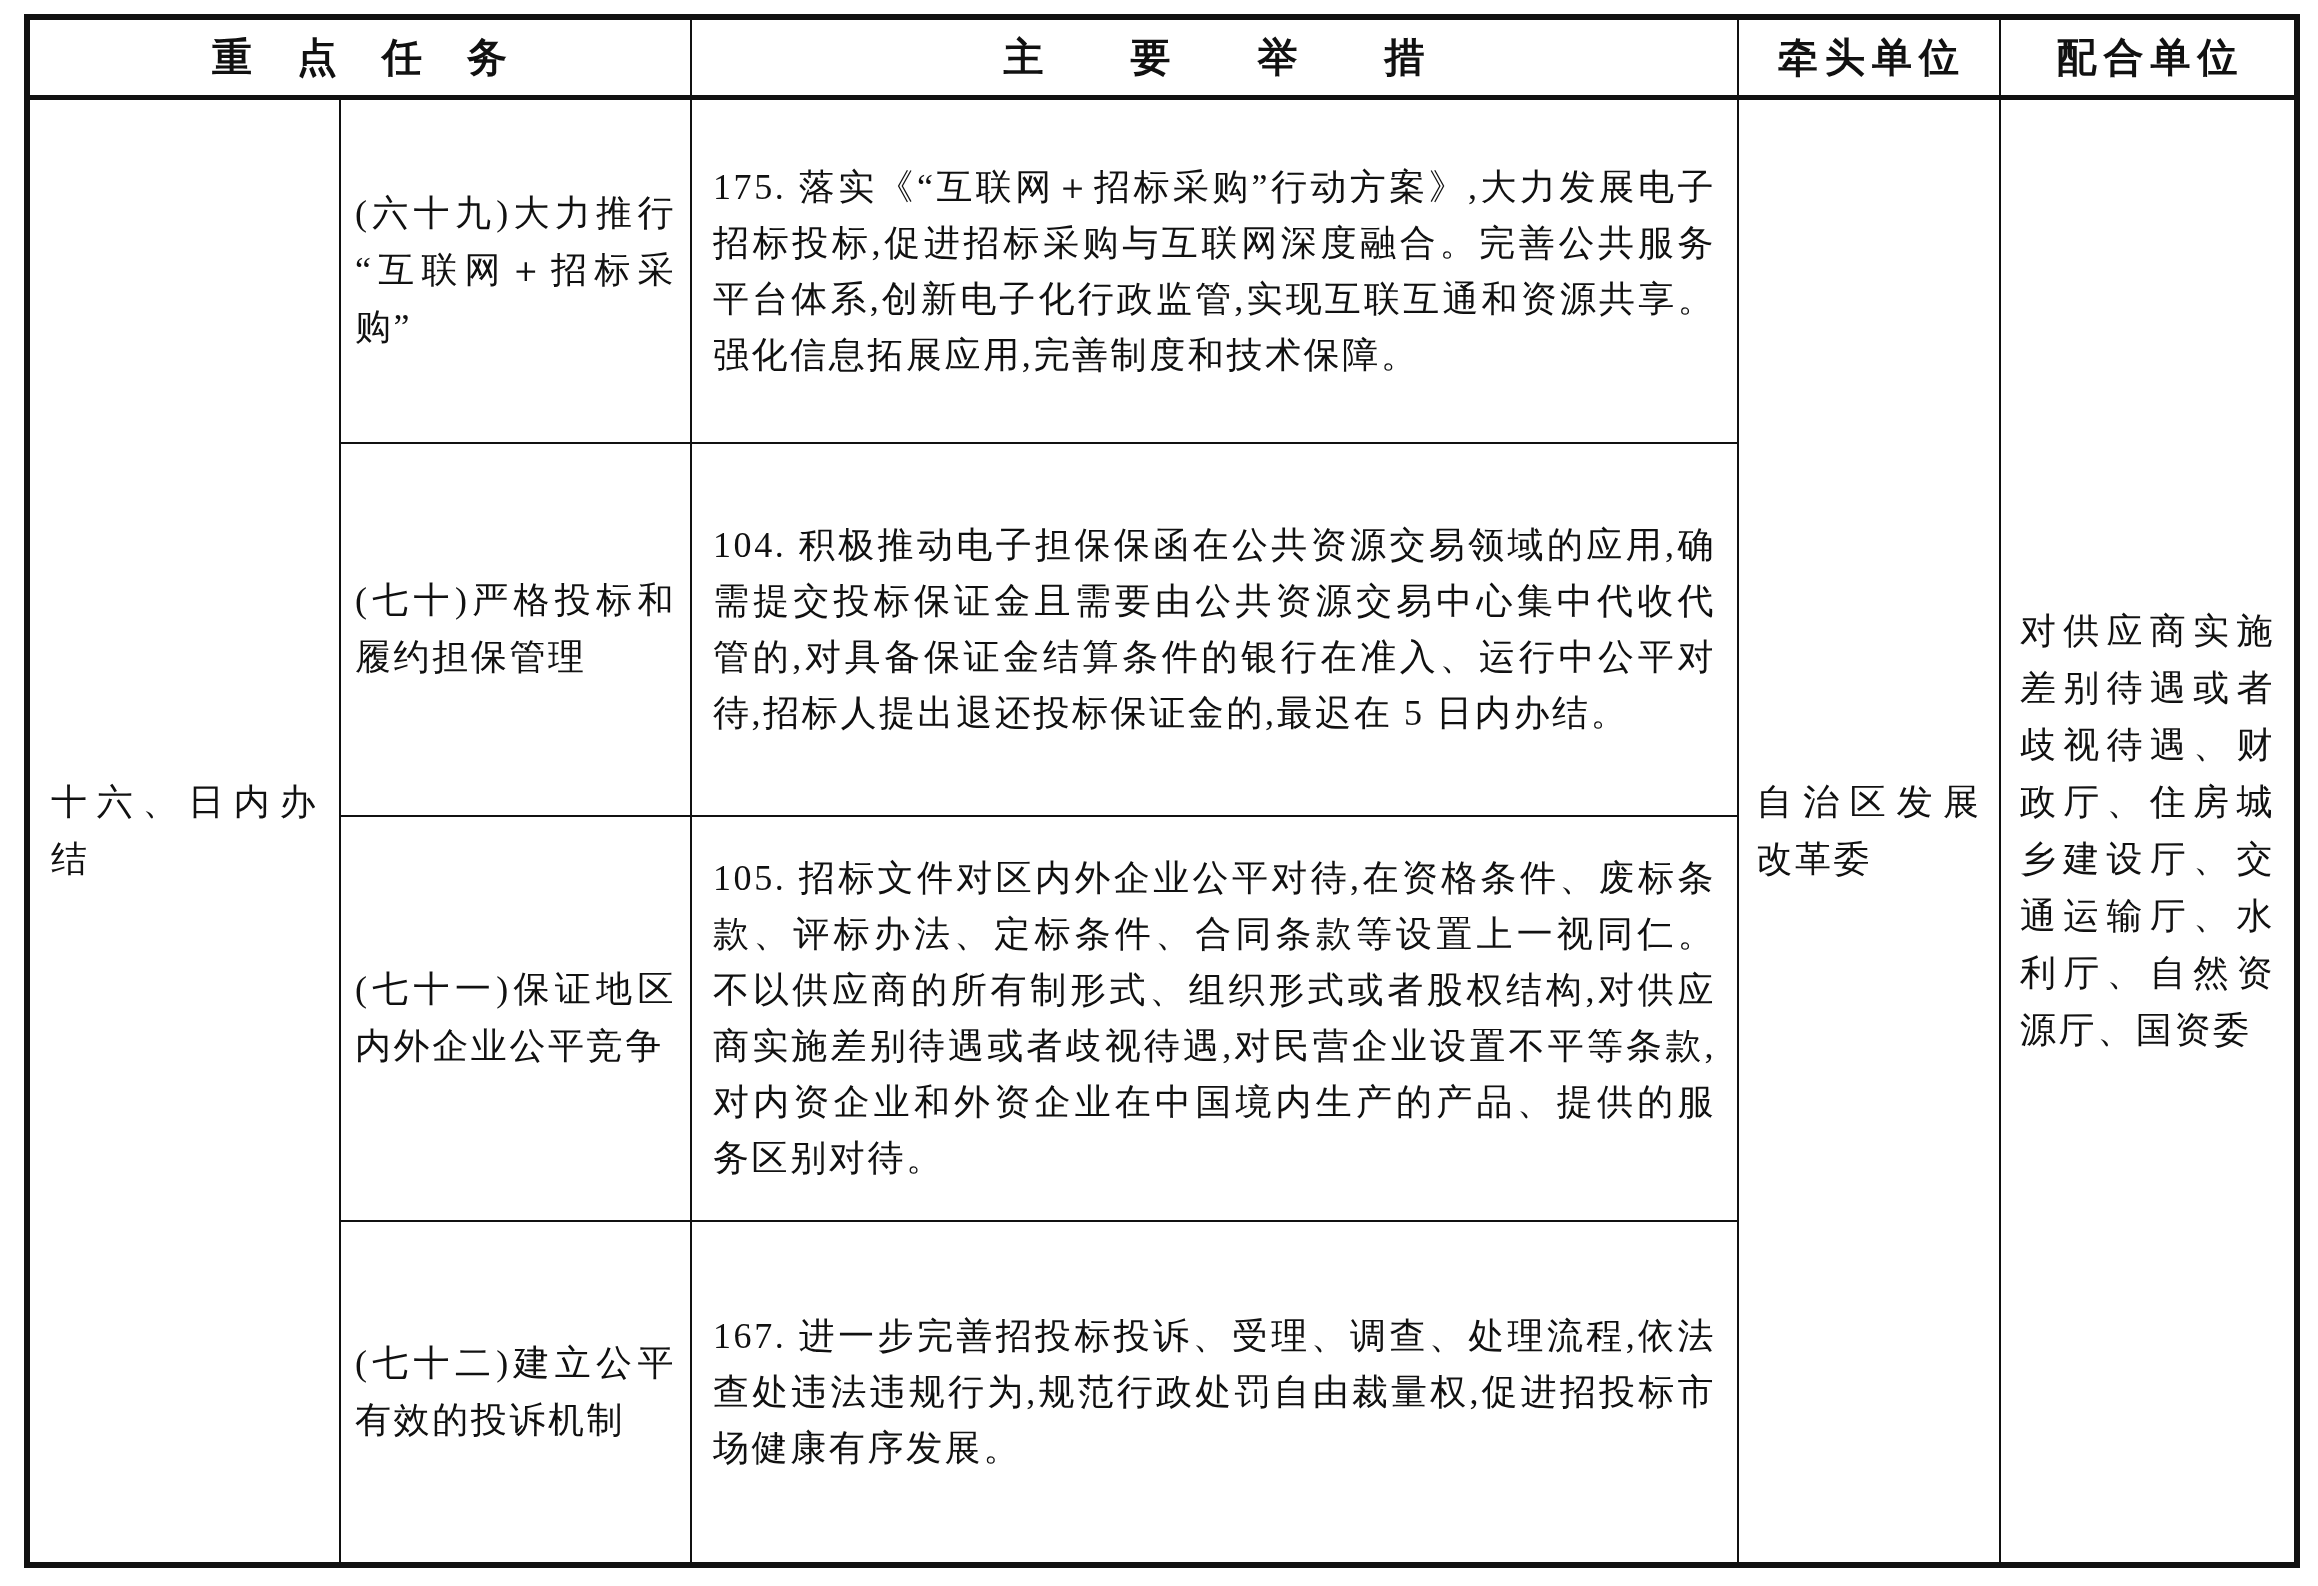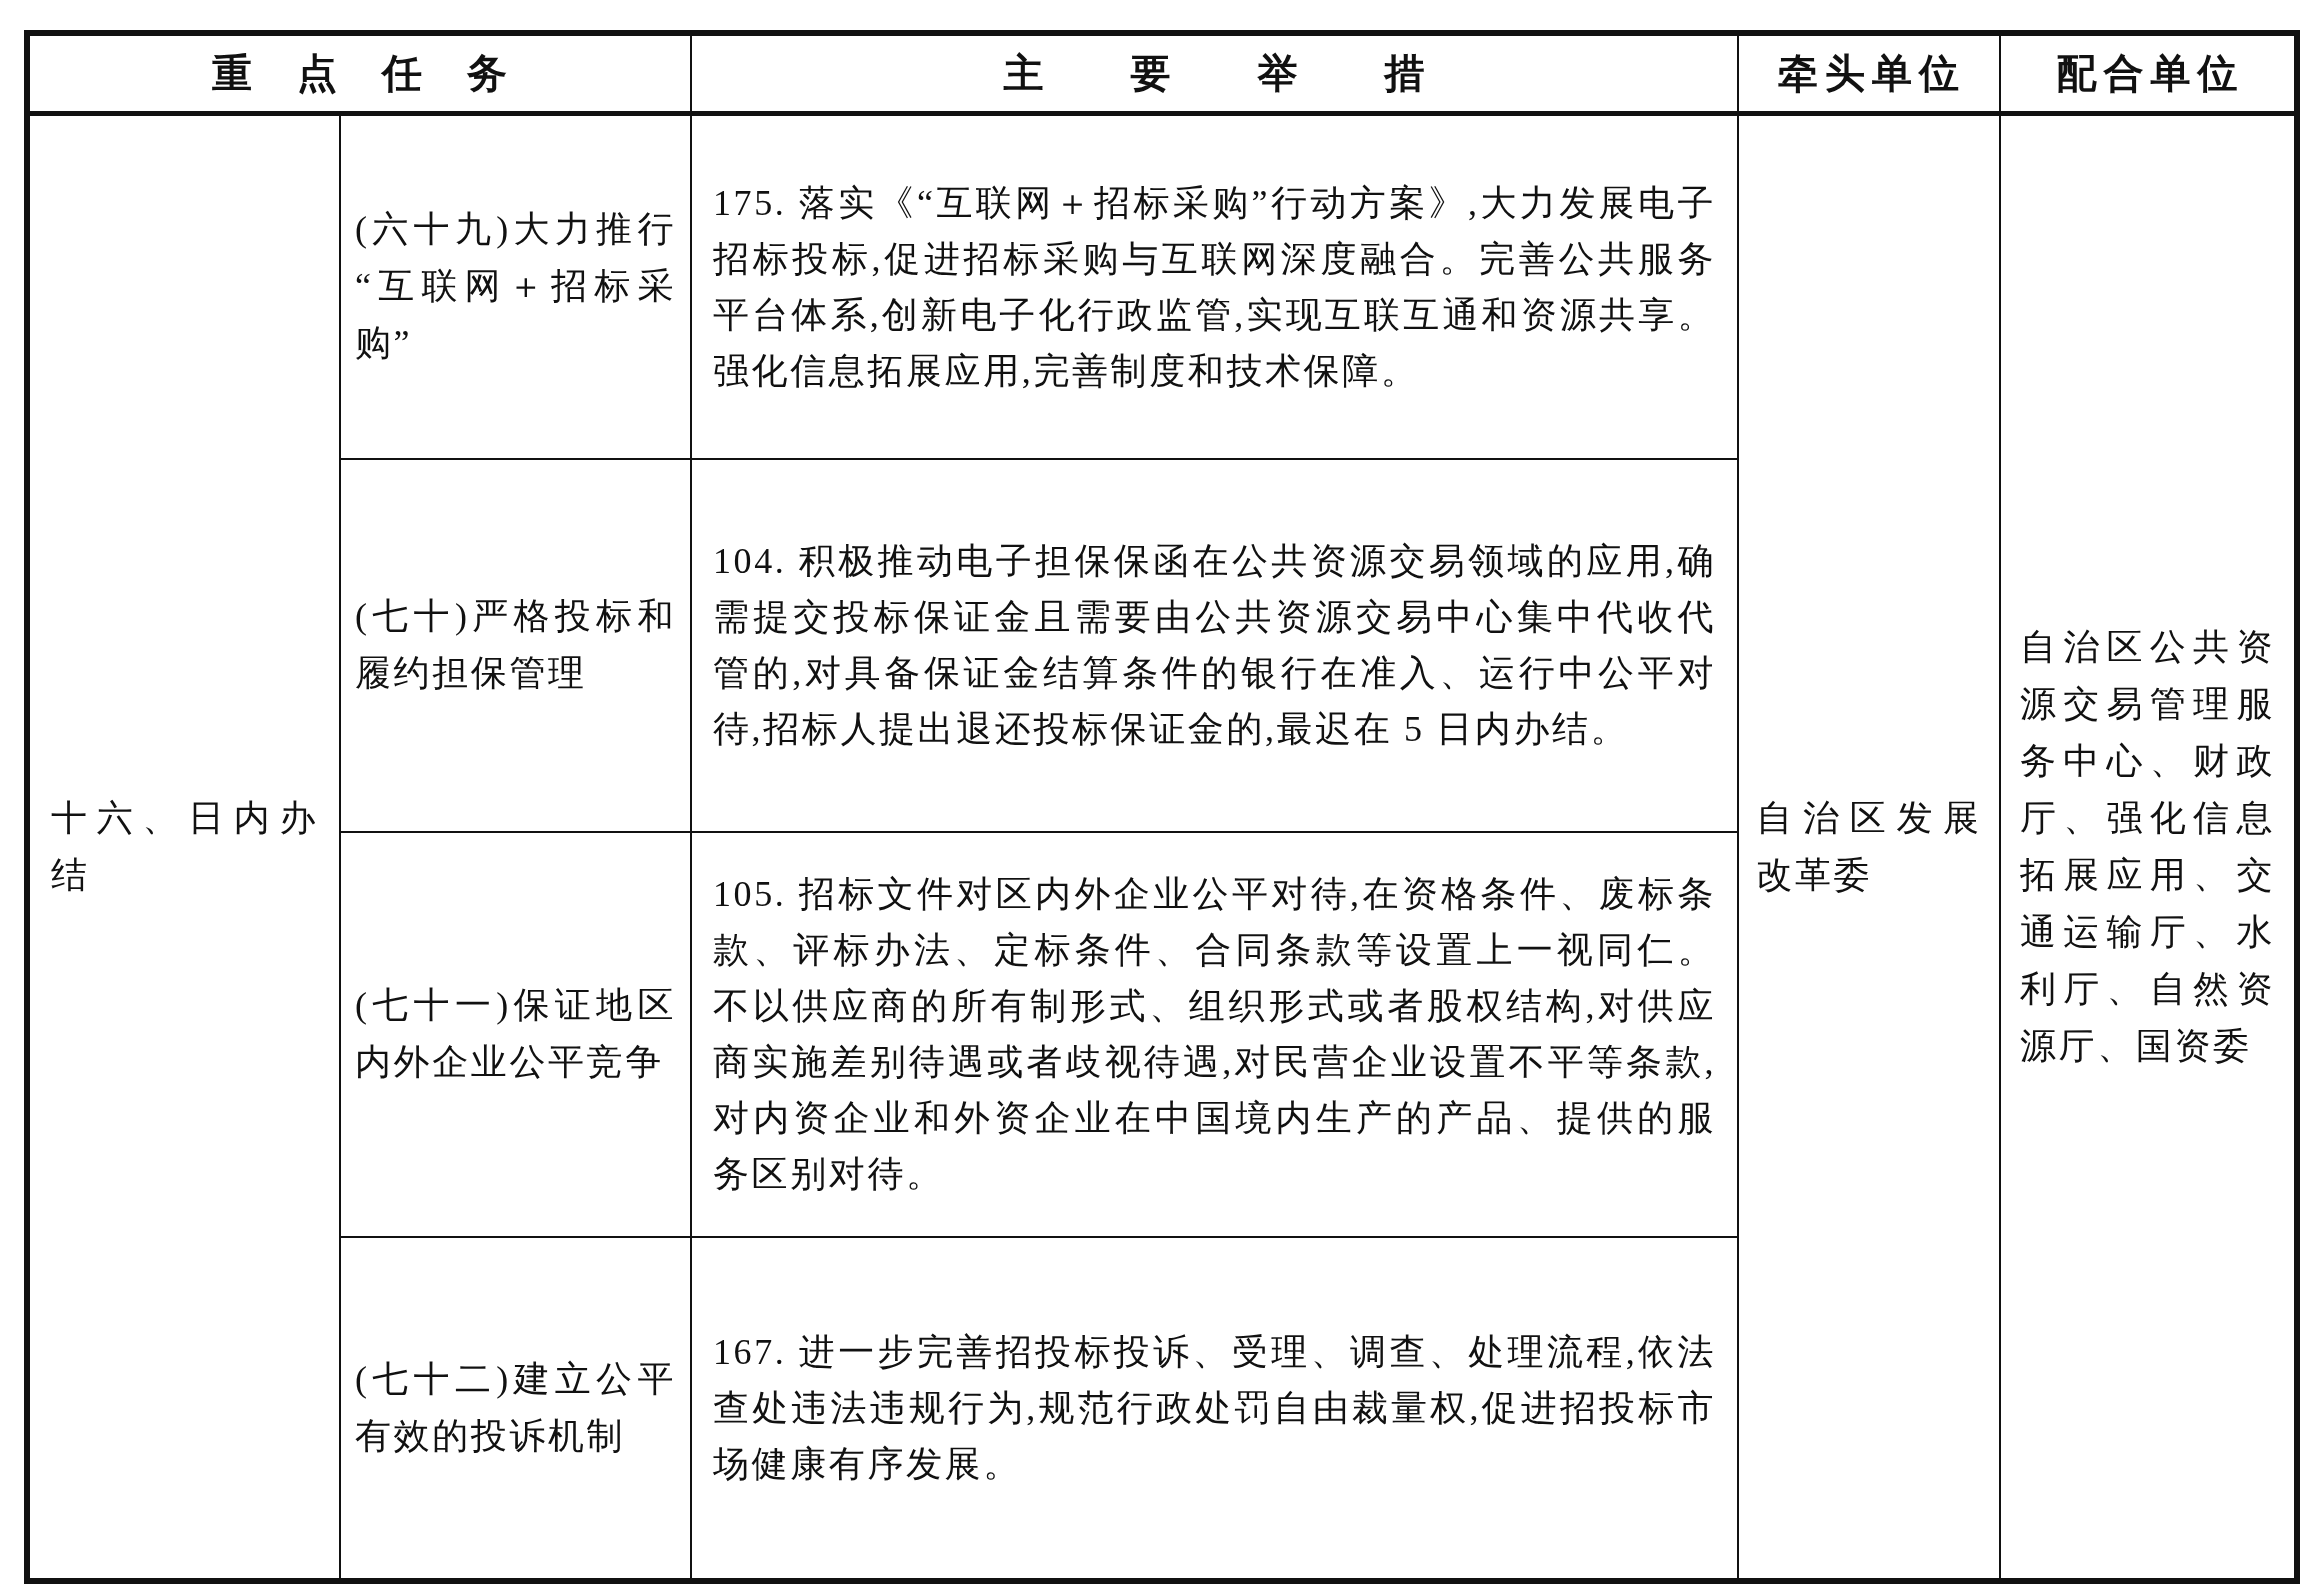--- a/index.html
+++ b/index.html
@@ -11,21 +11,21 @@
     position: relative;
     width: 2319px;
     height: 1587px;
     background: #ffffff;
     font-family: "Liberation Serif", "DejaVu Serif", serif;
     color: #111111;
   }
   table.doc-table {
     position: absolute;
     left: 24px;
-    top: 30px;
+    top: 14px;
     width: 2270px;
     height: 1554px;
     border-collapse: collapse;
     table-layout: fixed;
   }
   table.doc-table col.c1 { width: 313px; }
   table.doc-table col.c2 { width: 351px; }
   table.doc-table col.c3 { width: 1047px; }
   table.doc-table col.c4 { width: 262px; }
   table.doc-table col.c5 { width: 297px; }
@@ -87,21 +87,21 @@
       <th colspan="2" class="h-tasks">重点任务</th>
       <th class="h-measures">主要举措</th>
       <th class="h-lead">牵头单位</th>
       <th class="h-support">配合单位</th>
     </tr>
     <tr class="row-103">
       <td rowspan="4" class="section-cell">十六、日内办结</td>
       <td class="task-cell">(六十九)大力推行“互联网＋招标采购”</td>
       <td class="measure-cell">175. 落实《“互联网＋招标采购”行动方案》,大力发展电子招标投标,促进招标采购与互联网深度融合。完善公共服务平台体系,创新电子化行政监管,实现互联互通和资源共享。强化信息拓展应用,完善制度和技术保障。</td>
       <td rowspan="4" class="lead-cell">自治区发展改革委</td>
-      <td rowspan="4" class="support-cell">自治区公共资源交易管理服务中心、财政厅、强化信息拓展应用、交通运输厅、水利厅、自然资源厅、国资委</td>
+      <td rowspan="4" class="support-cell">对供应商实施差别待遇或者歧视待遇、财政厅、住房城乡建设厅、交通运输厅、水利厅、自然资源厅、国资委</td>
     </tr>
     <tr class="row-104">
       <td class="task-cell">(七十)严格投标和履约担保管理</td>
       <td class="measure-cell">104. 积极推动电子担保保函在公共资源交易领域的应用,确需提交投标保证金且需要由公共资源交易中心集中代收代管的,对具备保证金结算条件的银行在准入、运行中公平对待,招标人提出退还投标保证金的,最迟在 5 日内办结。</td>
     </tr>
     <tr class="row-105">
       <td class="task-cell">(七十一)保证地区内外企业公平竞争</td>
       <td class="measure-cell">105. 招标文件对区内外企业公平对待,在资格条件、废标条款、评标办法、定标条件、合同条款等设置上一视同仁。不以供应商的所有制形式、组织形式或者股权结构,对供应商实施差别待遇或者歧视待遇,对民营企业设置不平等条款,对内资企业和外资企业在中国境内生产的产品、提供的服务区别对待。</td>
     </tr>
     <tr class="row-106">

